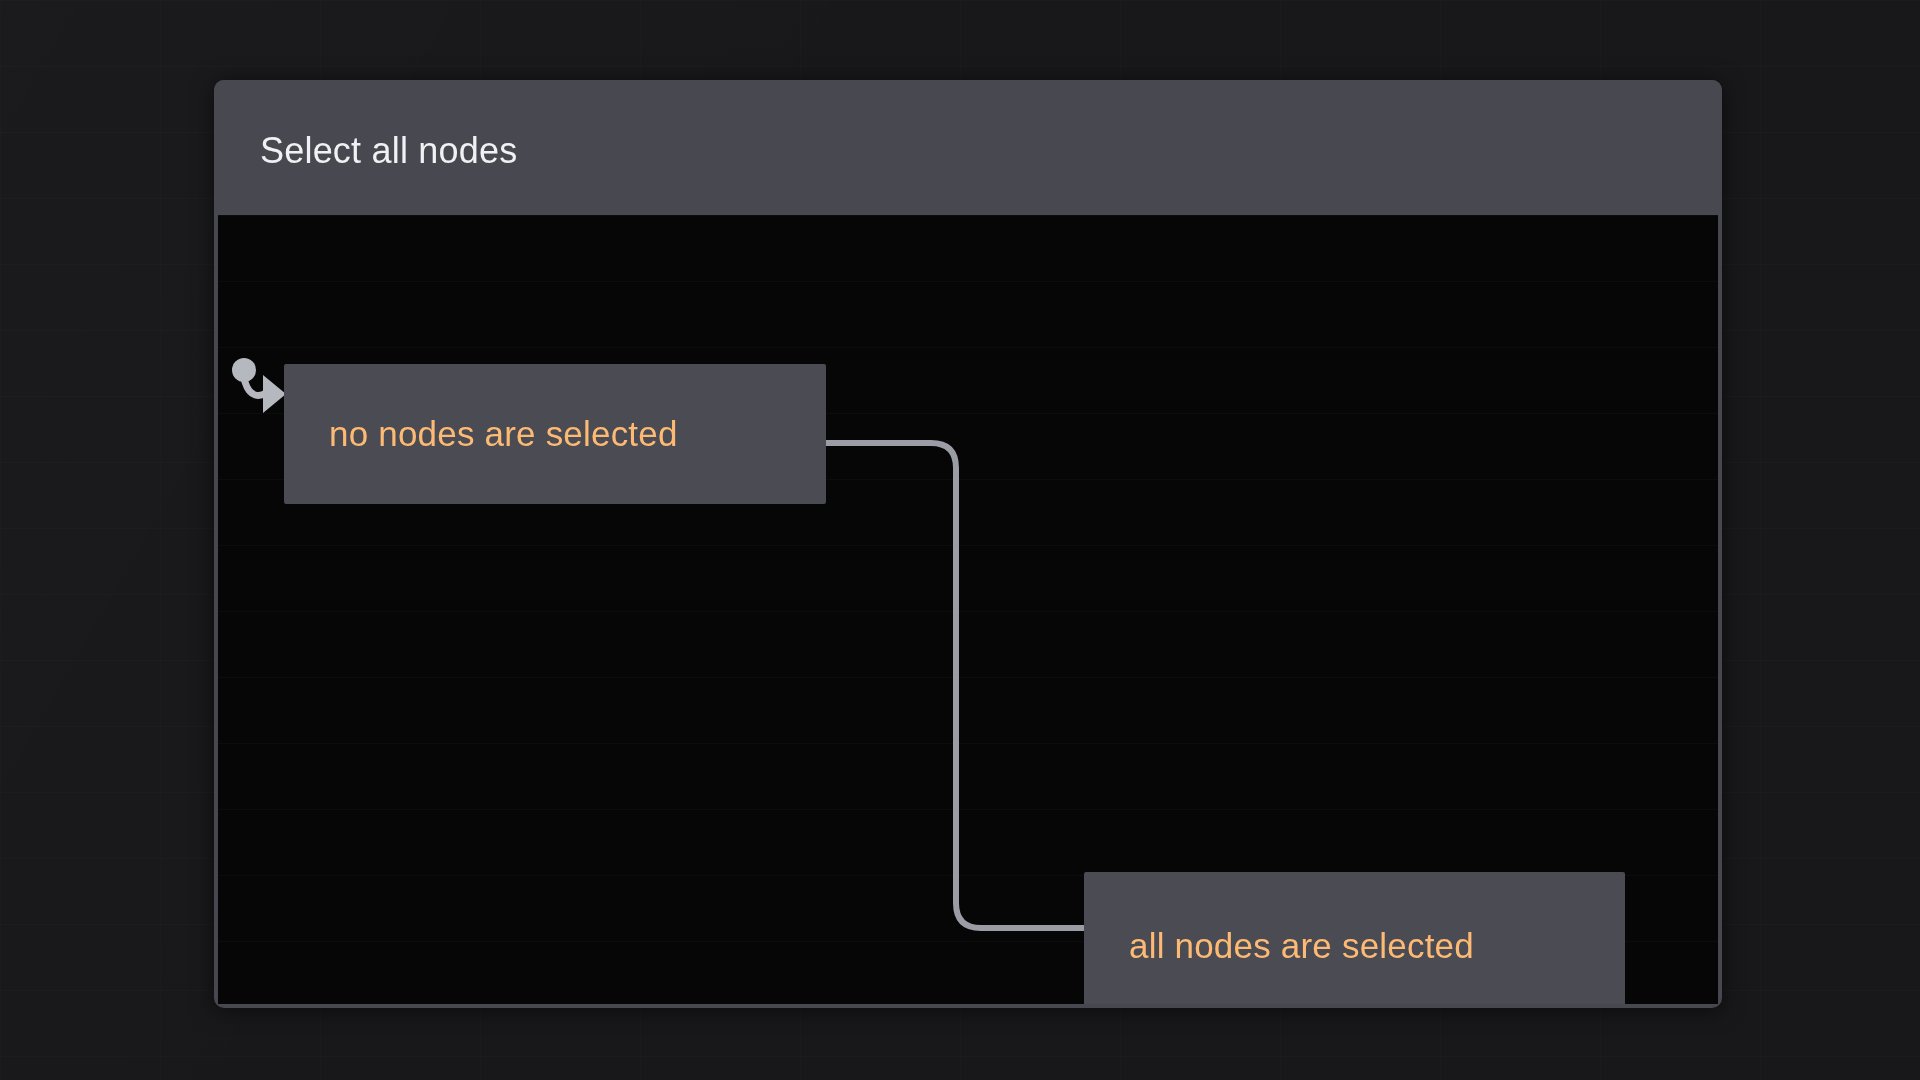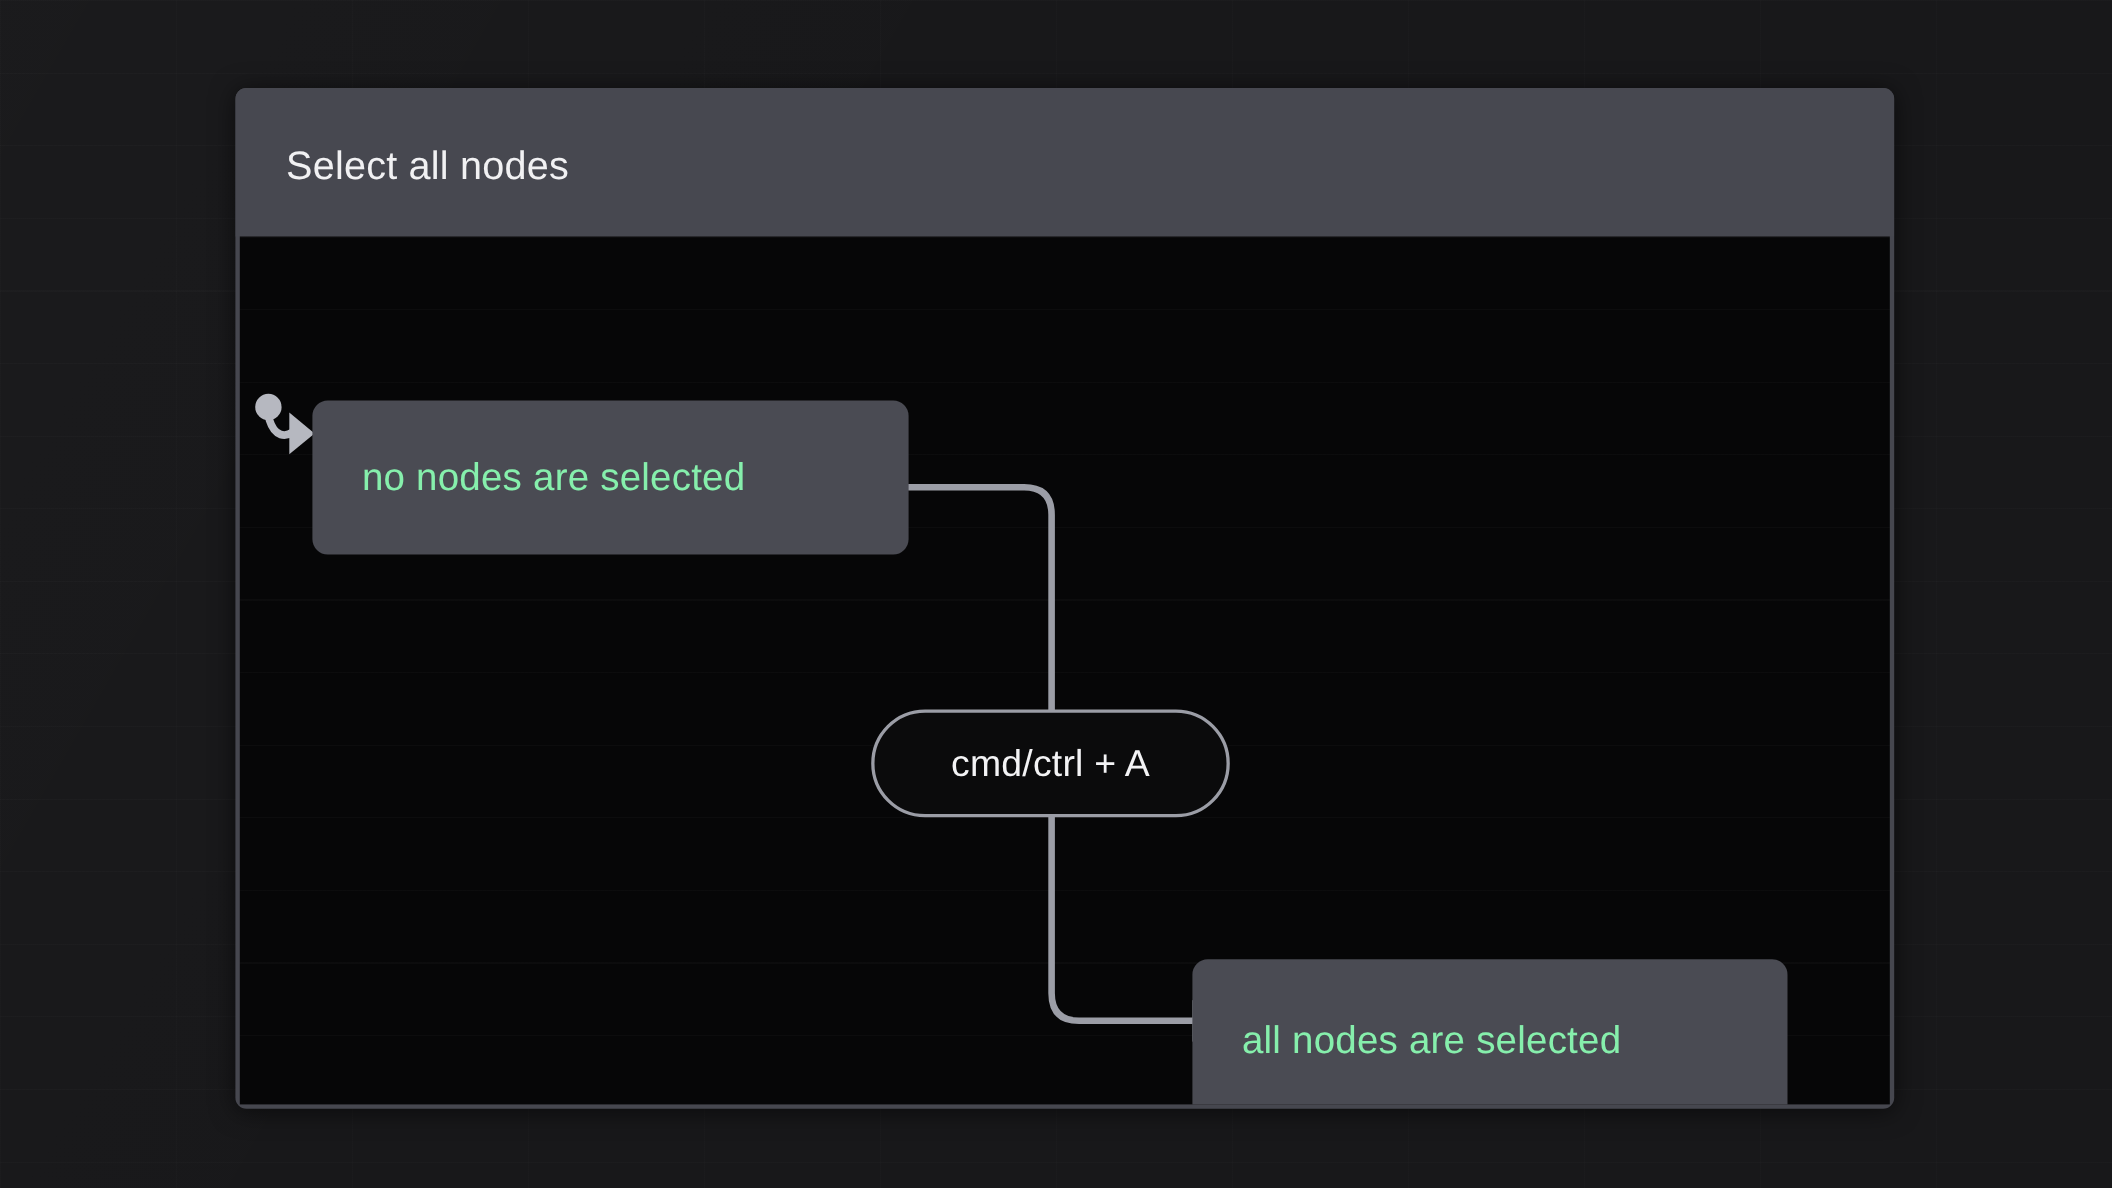--- a/index.html
+++ b/index.html
@@ -88,24 +88,24 @@
     position:absolute;
     left:0; top:0;
     width:1500px;
     height:789px;
   }
 
   
   .state-node {
     position:absolute;
     background:#4a4b53;
-    border-radius:14px;
+    border-radius:2px;
     display:flex;
     align-items:center;
-    color:#86efac;
+    color:#fdba74;
     font-size:35px;
     font-weight:400;
     letter-spacing:0.2px;
     white-space:nowrap;
   }
 
   #node-idle {
     left:66px;
     top:149px;
     width:542px;
@@ -161,23 +161,20 @@
         <path d="M 45 160 L 68 179 L 45 198 Z" fill="#b6b8c0"></path>
 
         <path d="M 608 228 L 713 228 Q 738 228 738 253 L 738 688 Q 738 713 763 713 L 872 713" stroke="#9b9da6" stroke-width="6" fill="none" stroke-linecap="round" stroke-linejoin="round"></path>
         <path d="M 866 694 L 901 713 L 866 732 Z" fill="#9b9da6"></path>
       </svg>
 
       <div class="state-node" id="node-idle">
         <span>no nodes are selected</span>
       </div>
 
-      <div id="edge-label">
-        <span>cmd/ctrl + A</span>
-      </div>
 
       <div class="state-node" id="node-selected">
         <span>all nodes are selected</span>
       </div>
 
     </div>
   </div>
 </div>
 
 </body></html>

